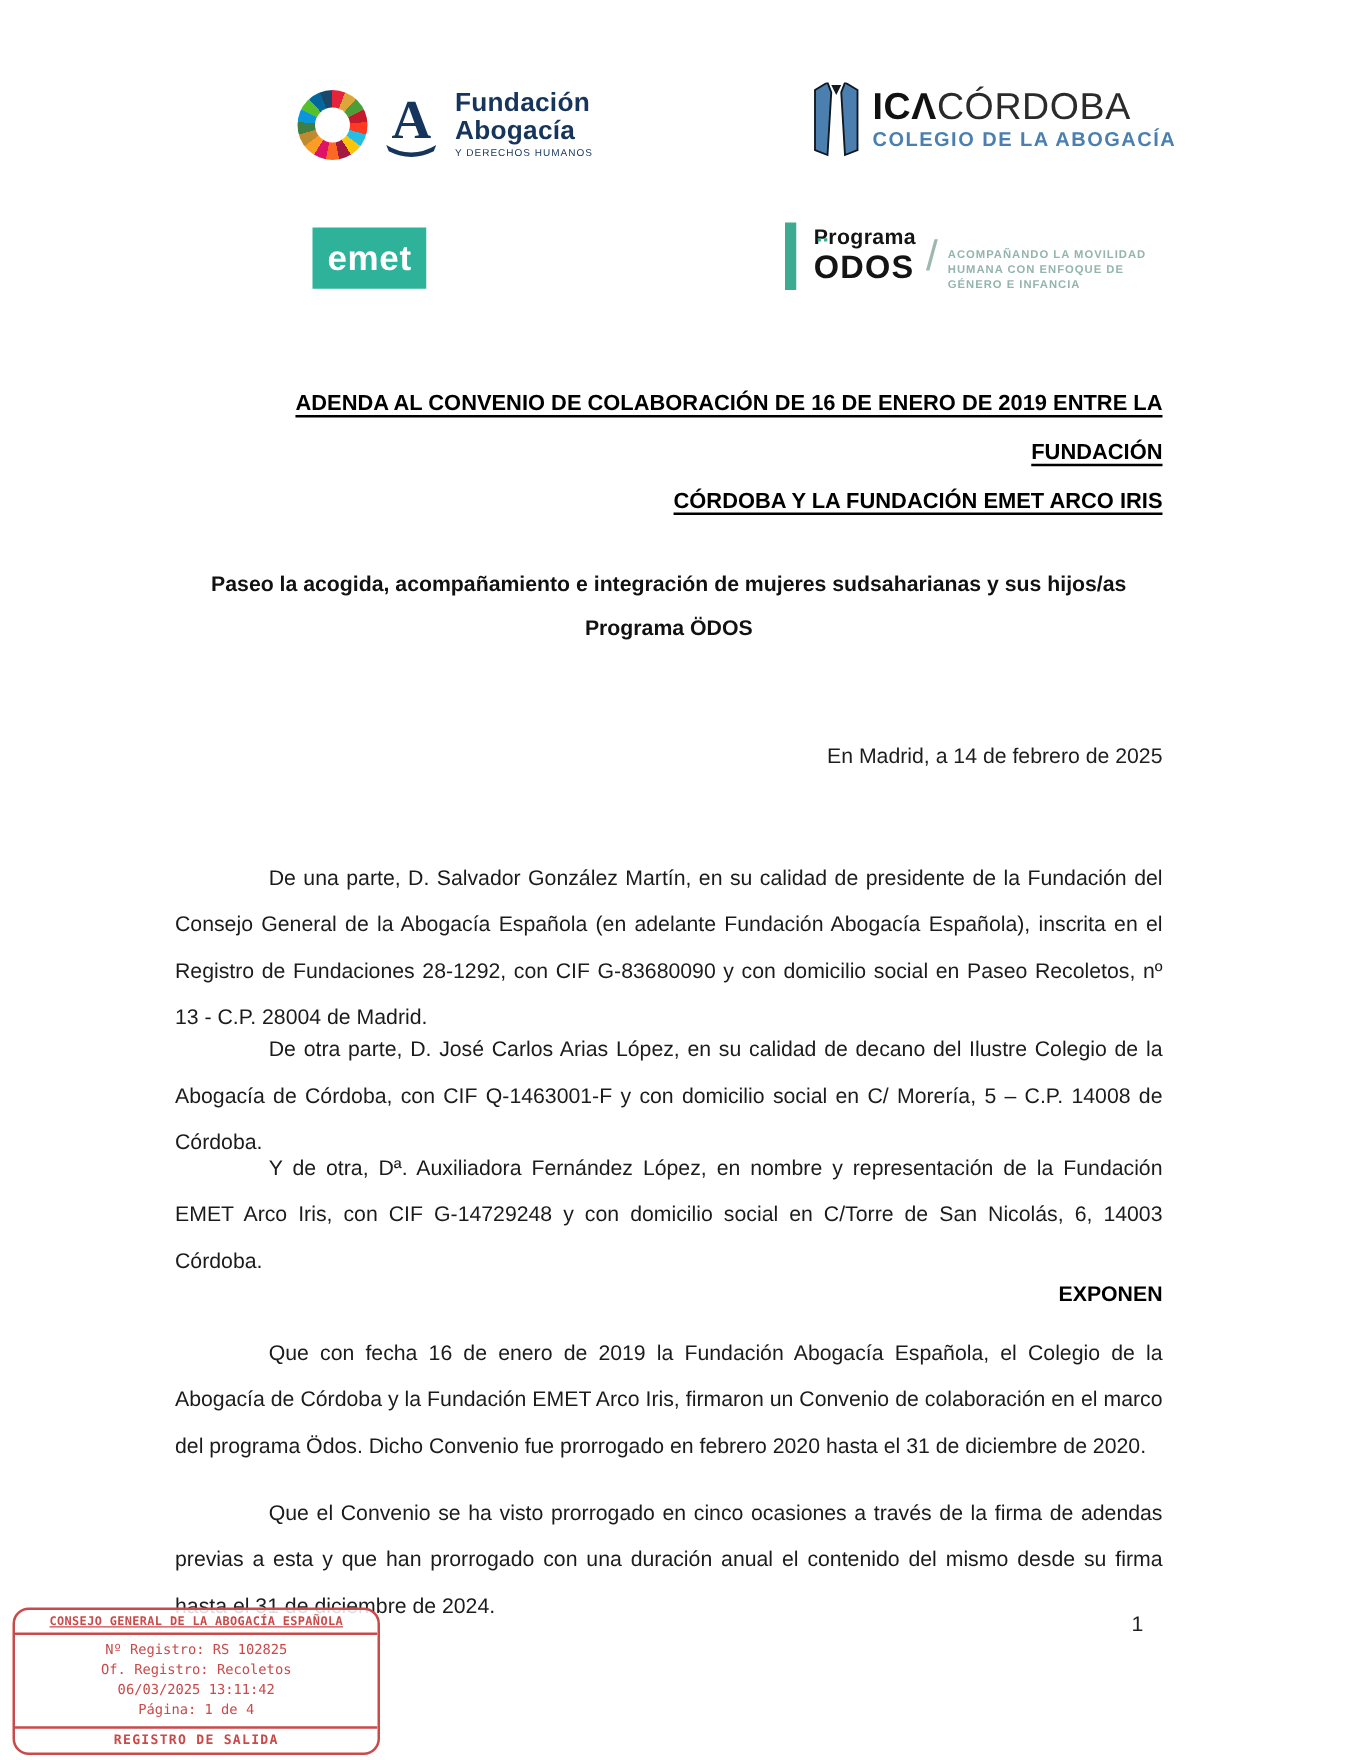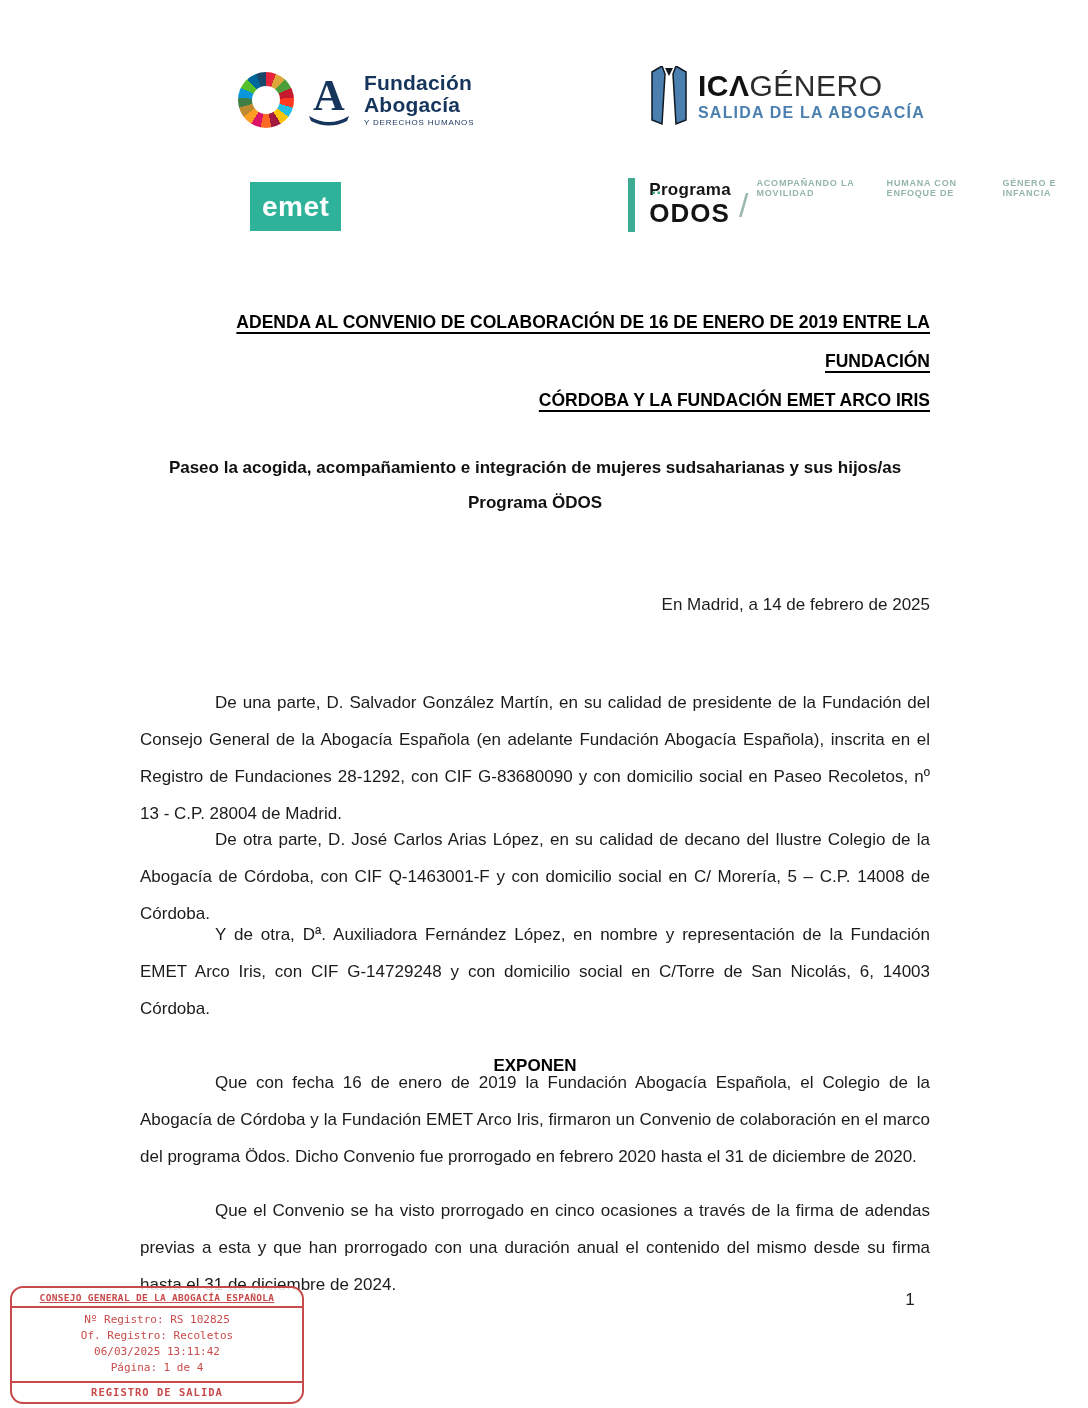--- a/index.html
+++ b/index.html
@@ -43,33 +43,33 @@
 
   
   .logo-odos { left:628px; top:178px; gap:14px; align-items:stretch; }
   .odos-bar { width:9px; height:54px; background:#3cab91; }
   .odos-words { padding-top:2px; }
   .odos-programa { font-weight:800; font-size:17px; color:#141414; letter-spacing:.3px; }
   .odos-wordmark { font-weight:800; font-size:26px; line-height:26px; color:#141414; letter-spacing:1px; }
   .o-wrap { position:relative; display:inline-block; }
   .green-umlaut { position:absolute; left:3px; top:-13px; color:#3cab91; font-size:24px; font-weight:800; }
   .odos-slash { font-size:34px; color:#9db8b1; font-weight:300; align-self:center; margin:0 -6px; }
-  .odos-taglines { display:flex; flex-direction:row; justify-content:flex-start; gap:2px; }
+  .odos-taglines { display:flex; flex-direction:column; justify-content:flex-end; gap:2px; }
   .odos-tag { color:#93b5ad; font-size:9px; letter-spacing:.8px; font-weight:bold; }
 
   
   .doc-block { position:absolute; left:140px; width:790px; font-size:17px; }
   .title-block { top:303px; text-align:right; font-weight:bold; color:#000;
     font-size:17.5px; line-height:39px; }
   .title-line { text-decoration:underline; text-underline-offset:4px; text-decoration-thickness:1.5px; }
   .subtitle-block { top:450px; text-align:center; font-weight:bold; color:#111; line-height:35px; }
   .dateline { top:595px; text-align:right; }
   .para { text-align:justify; text-indent:75px; line-height:37px; color:#1b1b1b; }
   .p1 { top:684px; } .p2 { top:821px; } .p3 { top:916px; }
-  .heading-exponen { top:1026px; text-align:center; font-weight:bold; color:#000;margin-top:30px; }
+  .heading-exponen { top:1026px; text-align:right; font-weight:bold; color:#000; }
   .p4 { top:1064px; } .p5 { top:1192px; }
   .pagenum { position:absolute; left:880px; top:1290px; width:60px; text-align:center; font-size:17px; color:#222; }
 
   
   .stamp { position:absolute; left:10px; top:1286px; width:294px;
     border:2px solid #c94a4a; border-radius:13px; background:rgba(255,255,255,.85);
     font-family:"DejaVu Sans Mono", monospace; color:#c94a4a; overflow:hidden; }
   .stamp-title { font-size:9.5px; font-weight:bold; text-align:center; padding:4px 2px 3px;
     border-bottom:2px solid #c94a4a; text-decoration:underline; letter-spacing:.3px; white-space:nowrap; }
   .stamp-body { padding:4px 0 5px; text-align:center; font-size:11px; line-height:16px; }
@@ -95,23 +95,23 @@
   </div>
 
   <div class="logo logo-ica">
     <svg class="ica-robe" viewBox="0 0 42 60">
       <path d="M4 6 L14 0 L17 8 L14 58 L4 54 Z" fill="#4a7fb0" stroke="#101820" stroke-width="1.5"></path>
       <path d="M38 6 L28 0 L25 8 L28 58 L38 54 Z" fill="#4a7fb0" stroke="#101820" stroke-width="1.5"></path>
       <path d="M17 2 L21 10 L25 2 Z" fill="#101820"></path>
     </svg>
     <div>
       <div class="ica-line1">
-        <span class="ica-bold">ICΛ</span><span>GÉNERO</span>
+        <span class="ica-bold">ICΛ</span><span>CÓRDOBA</span>
       </div>
-      <div class="ica-line2">SALIDA DE LA ABOGACÍA</div>
+      <div class="ica-line2">COLEGIO DE LA ABOGACÍA</div>
     </div>
   </div>
 
   <div class="logo logo-emet">
     <div class="emet-right">emet</div>
   </div>
 
   <div class="logo logo-odos">
     <div class="odos-bar"></div>
     <div class="odos-words">

